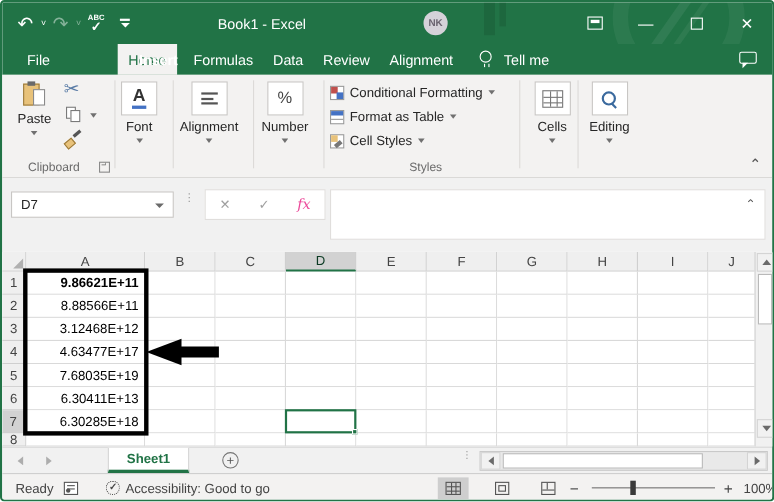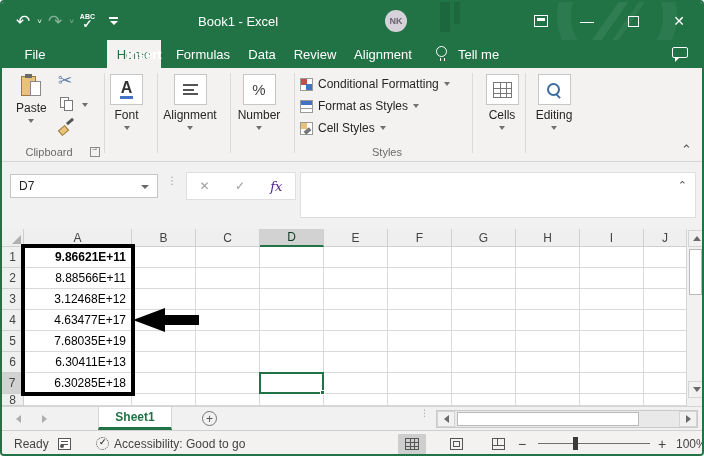--- a/index.html
+++ b/index.html
@@ -87,21 +87,21 @@
   .search-glyph { position:relative; width:14px; height:14px; }
   .search-glyph:before { content:""; position:absolute; left:0; top:0; width:9px; height:9px; border:2px solid #3b6a9e; border-radius:50%; }
   .search-glyph:after { content:""; position:absolute; right:0; bottom:0; width:6px; height:2px; background:#3b6a9e; transform:rotate(45deg); }
   .collapse-chev { position:absolute; right:10px; top:74px; font-size:13px; color:#555; }
   
   .formula-row { position:absolute; left:0; top:160px; width:100%; height:67px; background:#f1f1f1; }
   .name-box { position:absolute; left:8px; top:12px; width:148px; height:24px; background:#fff; border:1px solid #c8c6c4; display:flex; align-items:center; padding:0 8px; font-size:12px; color:#262626; }
   .name-box .nb-arrow { position:absolute; right:8px; top:10px; width:0; height:0; border-left:4px solid transparent; border-right:4px solid transparent; border-top:4px solid #6a6a6a; }
   .fdots { position:absolute; left:165px; top:16px; color:#9a9a9a; font-size:10px; letter-spacing:0; line-height:5px; }
   .fbtns { position:absolute; left:184px; top:10px; width:110px; height:28px; background:#fff; border:1px solid #e0dedc; display:flex; align-items:center; justify-content:space-around; color:#a0a0a0; }
-  .fbtns .fx { font-family:"DejaVu Serif", serif; font-style:italic; color:#4c1d95; font-size:13px; }
+  .fbtns .fx { font-family:"DejaVu Serif", serif; font-style:italic; color:#ec4899; font-size:13px; }
   .formula-input { position:absolute; left:298px; top:10px; width:396px; height:46px; background:#fff; border:1px solid #e0dedc; }
   .formula-input .fchev { position:absolute; right:8px; top:6px; color:#555; font-size:11px; }
   
   .grid-area { position:absolute; left:0; top:227px; width:704px; height:177px; background:#fff; overflow:hidden; }
   .col-hdr, .row-hdr, .corner-cell { background:#efefef; border-right:1px solid #cfcfcf; border-bottom:1px solid #cfcfcf; color:#444; display:flex; align-items:center; justify-content:center; font-size:12px; position:absolute; cursor:default; }
   .col-hdr { top:0; height:18px; }
   .col-hdr.sel { background:#d2d2d2; color:#0c3b24; border-bottom:2px solid #217346; }
   .row-hdr { left:0; width:22px; }
   .row-hdr.sel { background:#d2d2d2; border-right:2px solid #217346; }
   .corner-cell { left:0; top:0; width:22px; height:18px; }
@@ -265,21 +265,21 @@
     </div>
     <div class="rsep" style="left:292px;"></div>
 
     <div class="style-row" style="top:9px;">
       <span class="mini-grid cf"></span>
       <span>Conditional Formatting</span>
       <span class="chev-down"></span>
     </div>
     <div class="style-row" style="top:31px;">
       <span class="mini-grid ft"></span>
-      <span>Format as Styles</span>
+      <span>Format as Table</span>
       <span class="chev-down"></span>
     </div>
     <div class="style-row" style="top:53px;">
       <span class="mini-grid cs"></span>
       <span>Cell Styles</span>
       <span class="chev-down"></span>
     </div>
     <div class="group-label" style="left:340px; width:90px;">Styles</div>
     <div class="rsep" style="left:470px;"></div>
 

